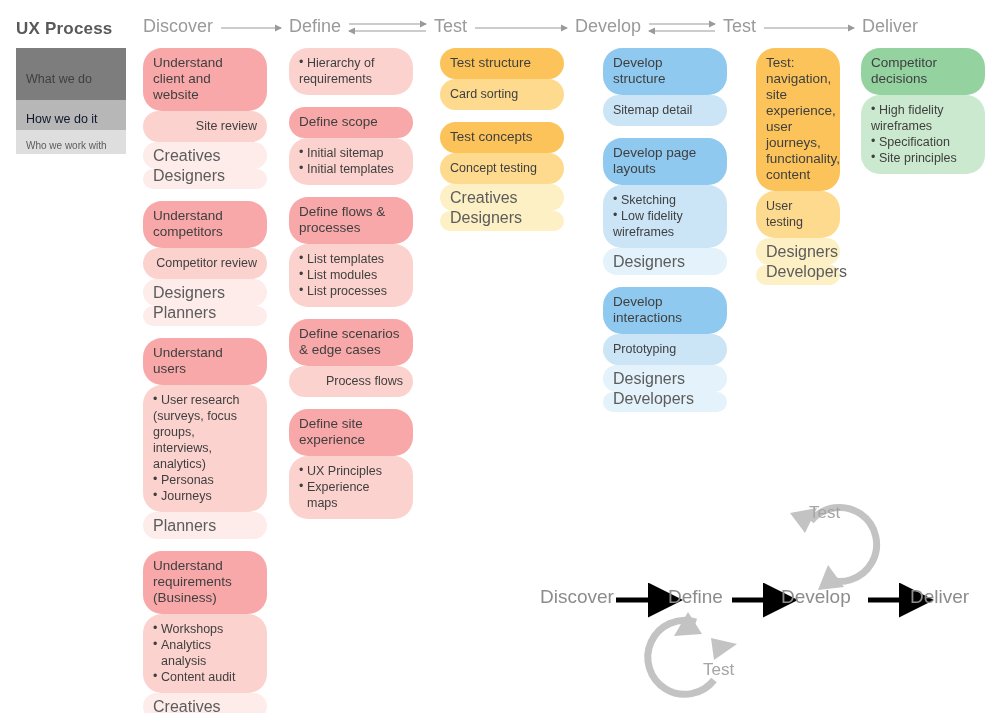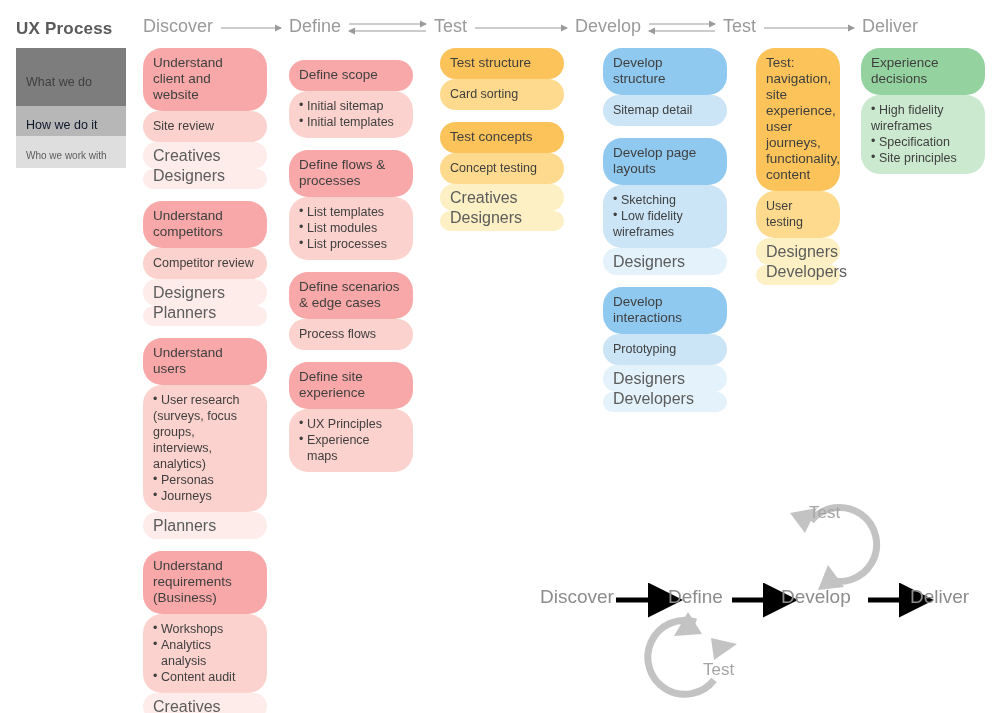--- a/index.html
+++ b/index.html
@@ -18,45 +18,45 @@
     letter-spacing: .2px; white-space: nowrap;
   }
   .phase-label {
     position: absolute; top: 16px;
     font-size: 18px; color: #9a9a9a; white-space: nowrap;
   }
 
   
   .legend { position: absolute; left: 16px; top: 48px; width: 110px; }
   .legend-row { display: flex; align-items: center; }
-  .lg-1 { background: #7d7d7d; height: 58px; padding: 9px 10px 0 10px;
+  .lg-1 { background: #7d7d7d; height: 52px; padding: 9px 10px 0 10px;
           font-size: 12.5px; color: #3f3f3f; }
   .lg-2 { background: #b7b7b7; height: 30px; padding: 7px 10px 0 10px;
           font-size: 12.5px; color: #0f172a; }
-  .lg-3 { background: #dedede; height: 32px; padding: 6px 10px 0 10px;
+  .lg-3 { background: #dedede; height: 24px; padding: 6px 10px 0 10px;
           font-size: 10px; color: #5c5c5c; }
 
   
   .column { position: absolute; top: 48px; width: 124px; }
   .card { margin-bottom: 12px; }
   .band { padding: 7px 10px 8px 10px; border-radius: 19px; }
   .band.head { font-size: 13.5px; line-height: 16px; color: #3f3f3f; }
   .band.mid  { font-size: 12.5px; line-height: 16px; color: #3f3f3f; }
   .band.list { font-size: 12.5px; line-height: 16px; color: #3f3f3f; }
   .band.role { font-size: 16px; line-height: 13px; color: #5c5c5c;
                padding-top: 7px; padding-bottom: 7px; }
   .band.role + .band.role { padding-top: 0; }
   .bullets { list-style: none; }
   .bullets li { position: relative; padding-left: 8px; }
   .bullets li::before { content: "•"; position: absolute; left: 0; top: -1px; }
   .bullets li.cont { padding-left: 0; }
   .bullets li.cont::before { content: ""; }
 
   
-  .pink   .head { background:#f8a8a8; } .pink   .mid { background:#fbd2ce; }
+  .pink   .head { background:#f8a8a8; } .pink   .mid { background:#fbd2ce;text-align:right; }
   .pink   .list { background:#fbd2ce; } .pink   .role{ background:#fdecea; }
   .yellow .head { background:#fbc359; } .yellow .mid { background:#fdda8d; } .yellow .role{ background:#fdf0c4; }
   .blue   .head { background:#8fc9ef; } .blue   .mid { background:#cbe5f6; }
   .blue   .list { background:#cbe5f6; } .blue   .role{ background:#e4f2fb; }
   .green  .head { background:#94d3a0; }
   .green  .list { background:#cbe9ce; }
 
   
   .cycle { position: absolute; left: 528px; top: 492px; width: 472px; height: 221px; }
   .cycle-node {
@@ -146,20 +146,26 @@
               <li>Workshops</li>
               <li>Analytics analysis</li>
               <li>Content audit</li>
             </ul>
           </div>
           <div class="band role">Creatives</div>
         </div>
       </div>
       <div class="column pink" style="left: 289px;">
         <div class="card">
+          <div class="band list">
+            <ul class="bullets">
+              <li>Hierarchy of</li>
+              <li class="cont">requirements</li>
+            </ul>
+          </div>
         </div>
         <div class="card">
           <div class="band head">Define scope</div>
           <div class="band list">
             <ul class="bullets">
               <li>Initial sitemap</li>
               <li>Initial templates</li>
             </ul>
           </div>
         </div>
@@ -225,21 +231,21 @@
       <div class="column yellow" style="left: 716px; padding-left: 40px;">
         <div class="card">
           <div class="band head">Test: navigation, site experience, user journeys, functionality, content</div>
           <div class="band mid">User testing</div>
           <div class="band role">Designers</div>
           <div class="band role">Developers</div>
         </div>
       </div>
       <div class="column green" style="left: 861px;">
         <div class="card">
-          <div class="band head">Experience decisions</div>
+          <div class="band head">Competitor decisions</div>
           <div class="band list">
             <ul class="bullets">
               <li>High fidelity</li>
               <li class="cont">wireframes</li>
               <li>Specification</li>
               <li>Site principles</li>
             </ul>
           </div>
         </div>
       </div>

